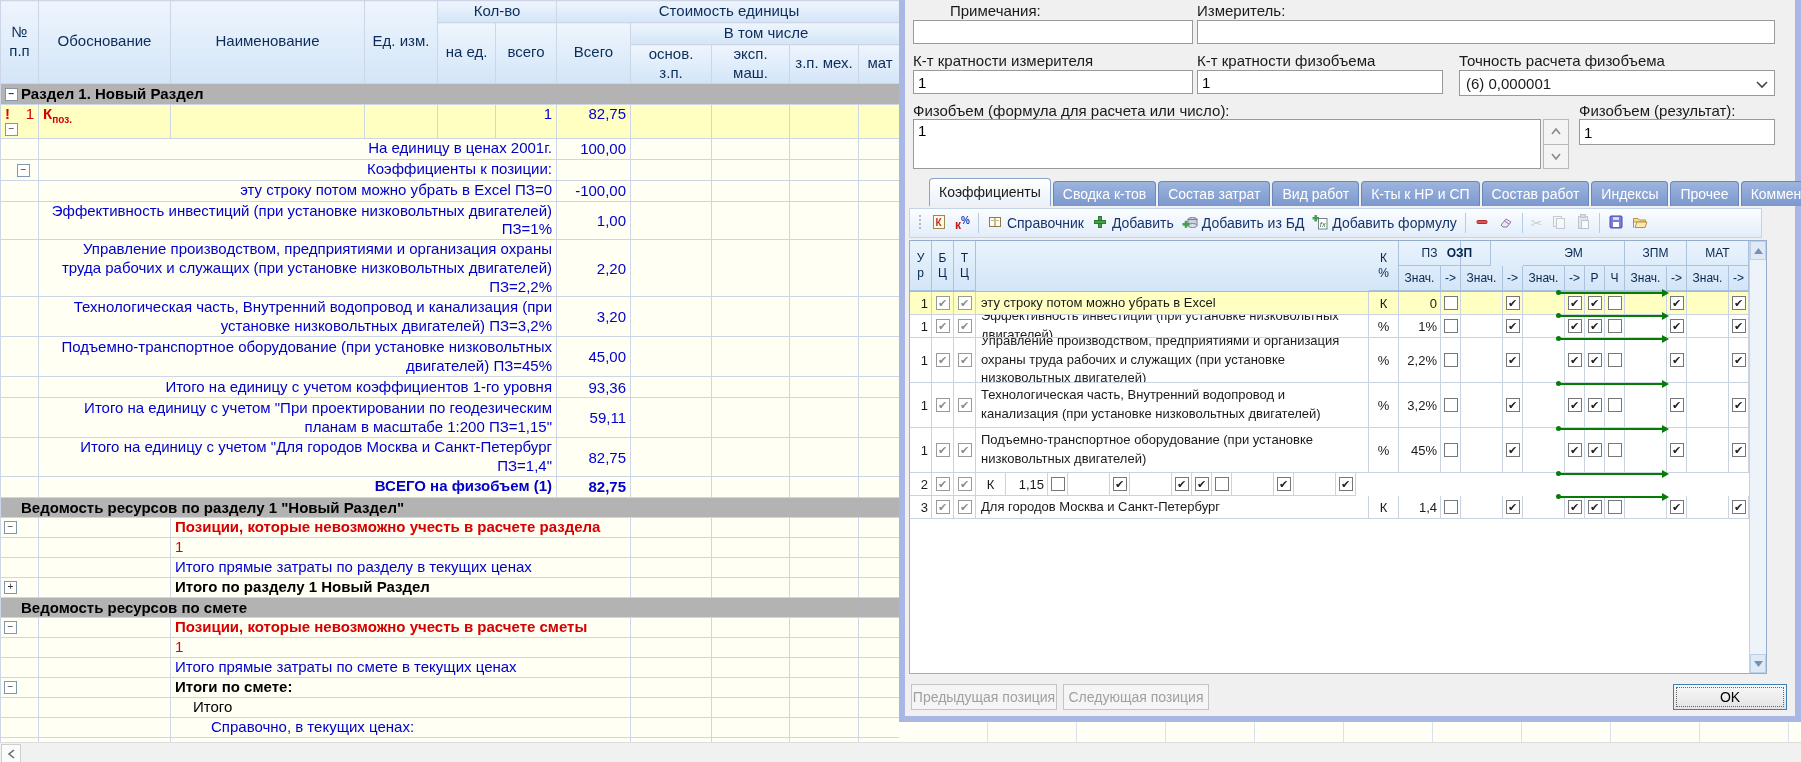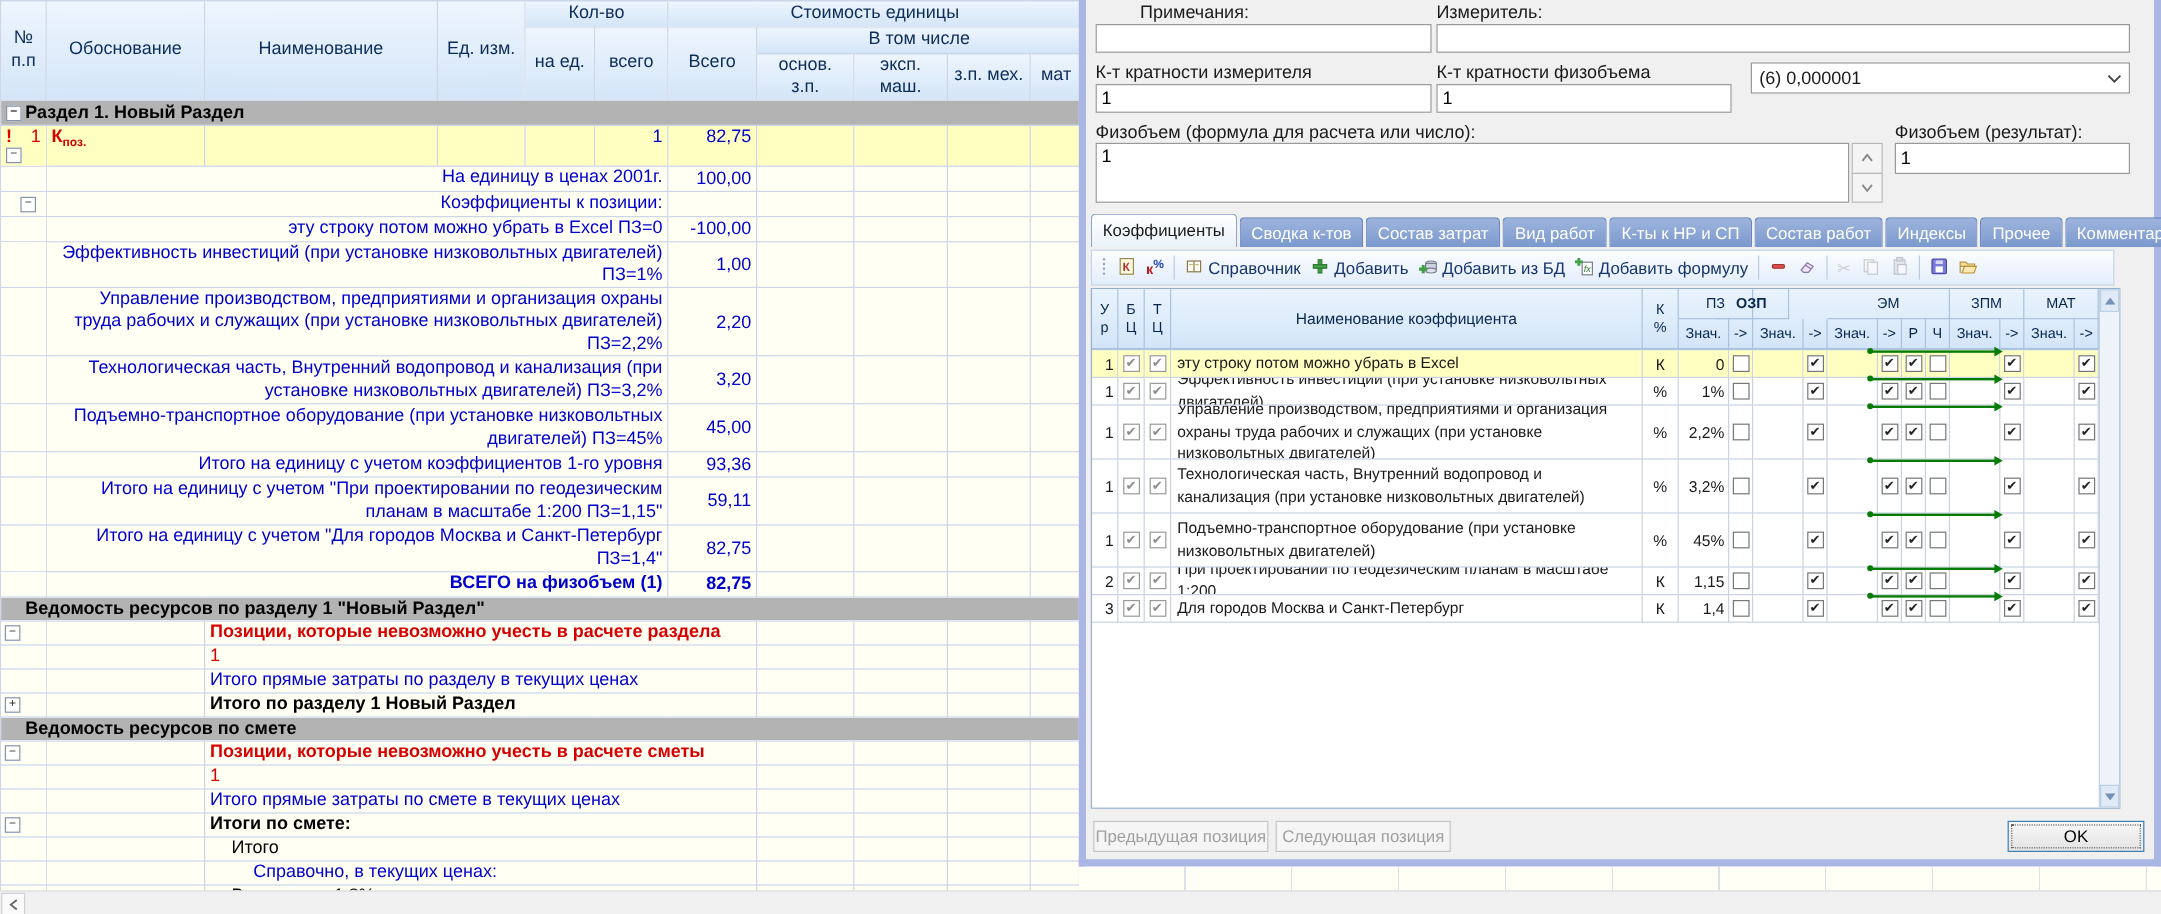--- a/index.html
+++ b/index.html
@@ -41,21 +41,21 @@
       padding:0 6px;cursor:pointer;}
   .dd .chev{margin-left:auto;}
   .spin{position:absolute;display:flex;flex-direction:column;}
   .spin .sp{flex:1;background:#f4f4f4;border:1px solid #b9b9b9;display:flex;align-items:center;justify-content:center;cursor:pointer;}
   .spin .sp+.sp{margin-top:-1px;}
 
   
   #tabs{position:absolute;left:4px;top:178px;height:28px;display:flex;align-items:flex-end;}
   .tab{height:24px;line-height:24px;padding:0 9px;margin-right:2px;border:1px solid #6a86bd;border-bottom:none;
       border-radius:4px 4px 0 0;background:linear-gradient(#9db4dd,#7b98cd);color:#fff;font-size:14px;cursor:pointer;white-space:nowrap;}
-  .tab.active{height:27px;line-height:27px;background:linear-gradient(#ffffff,#e9f1fa);color:#1a1a1a;border-color:#8aa4cc;}
+  .tab.active{height:27px;line-height:27px;background:linear-gradient(#ffffff,#e9f1fa);color:#1a1a1a;border-color:#8aa4cc;margin-left:20px;}
 
   
   #toolbar{position:absolute;left:4px;top:208px;width:853px;height:30px;box-sizing:border-box;
       background:linear-gradient(#fcfdff,#e2edfa);border:1px solid #c3d5ea;display:flex;align-items:center;padding:0 3px;}
   .tbtn{display:flex;align-items:center;gap:4px;padding:2px 4px;border-radius:2px;color:#17356b;font-size:14px;cursor:pointer;white-space:nowrap;}
   .tbtn.dis{opacity:.55;}
   .tsep{width:1px;height:20px;background:#b9cce4;margin:0 4px;}
   .ic-kp{font-weight:bold;color:#c01818;font-size:12px;}
   .ic-kp sup{color:#2040c0;}
   .ic-cut{color:#b0b0b0;font-size:14px;}
@@ -390,21 +390,21 @@
     <span class="lbl" style="left:5px;top:2px;margin-left:40px;">Примечания:</span>
     <input style="position: absolute; left: 8px; top: 20px; width: 280px; height: 24px;" value="">
     <span class="lbl" style="left:292px;top:2px;">Измеритель:</span>
     <input style="position: absolute; left: 292px; top: 20px; width: 578px; height: 24px;" value="">
 
     <span class="lbl" style="left:8px;top:52px;">К-т кратности измерителя</span>
     <input style="position: absolute; left: 8px; top: 70px; width: 280px; height: 24px;" value="1">
     <span class="lbl" style="left:292px;top:52px;">К-т кратности физобъема</span>
     <input style="position: absolute; left: 292px; top: 70px; width: 246px; height: 24px;" value="1">
     <span class="lbl" style="left:554px;top:52px;">Точность расчета физобъема</span>
-    <div class="dd" style="left:554px;top:52px;width:316px;height:26px;">
+    <div class="dd" style="left:554px;top:70px;width:316px;height:26px;">
       <span>(6) 0,000001</span>
       <span class="chev"><svg width="12" height="8">
             <path d="M1 1 L6 6 L11 1" fill="none" stroke="#444" stroke-width="1.6"></path>
           </svg></span>
     </div>
 
     <span class="lbl" style="left:8px;top:102px;">Физобъем (формула для расчета или число):</span>
     <textarea style="position: absolute; left: 8px; top: 119px; width: 628px; height: 50px;">1</textarea>
     <div class="spin" style="left:638px;top:119px;width:26px;height:50px;">
       <span class="sp">
@@ -533,21 +533,20 @@
 
     <div id="grid">
       <div id="gmain">
         <div id="ghead">
             <div class="hc" style="left: 0px; top: 0px; width: 22px; height: 50px;">У
 р</div>
             <div class="hc" style="left: 22px; top: 0px; width: 22px; height: 50px;">Б
 Ц</div>
             <div class="hc" style="left: 44px; top: 0px; width: 22px; height: 50px;">Т
 Ц</div>
-            <div class="hc" style="left: 66px; top: 0px; width: 393px; height: 50px; font-size: 13px;">Наименование коэффициента</div>
             <div class="hc" style="left: 459px; top: 0px; width: 30px; height: 50px;">К
 %</div>
             <div class="hc" style="left: 489px; top: 0px; width: 62px; height: 25px;">ПЗ</div>
             <div class="hc" style="left: 519px; top: 0px; width: 62px; height: 25px; font-weight: bold;">ОЗП</div>
             <div class="hc" style="left: 613px; top: 0px; width: 102px; height: 25px;">ЭМ</div>
             <div class="hc" style="left: 715px; top: 0px; width: 62px; height: 25px;">ЗПМ</div>
             <div class="hc" style="left: 777px; top: 0px; width: 62px; height: 25px;">МАТ</div>
             <div class="hc" style="left: 489px; top: 25px; width: 42px; height: 25px;">Знач.</div>
             <div class="hc" style="left: 531px; top: 25px; width: 20px; height: 25px;">-&gt;</div>
             <div class="hc" style="left: 551px; top: 25px; width: 42px; height: 25px;">Знач.</div>
@@ -773,21 +772,20 @@
               </div>
             </div>
             <div class="grow" style="height: 23px;">
               <div class="gc num" style="width: 22px;">2</div>
               <div class="gc" style="width: 22px;">
                 <span class="cb dim">✔</span>
               </div>
               <div class="gc" style="width: 22px;">
                 <span class="cb dim">✔</span>
               </div>
-              <div class="gc name" style="width: 393px;">При проектировании по геодезическим планам в масштабе 1:200</div>
               <div class="gc" style="width: 30px;">К</div>
               <div class="gc num" style="width: 42px;">1,15</div>
               <div class="gc" style="width: 20px;">
                 <span class="cb"></span>
               </div>
               <div class="gc" style="width: 42px;"></div>
               <div class="gc" style="width: 20px;">
                 <span class="cb">✔</span>
               </div>
               <div class="gc" style="width: 42px;"></div>

